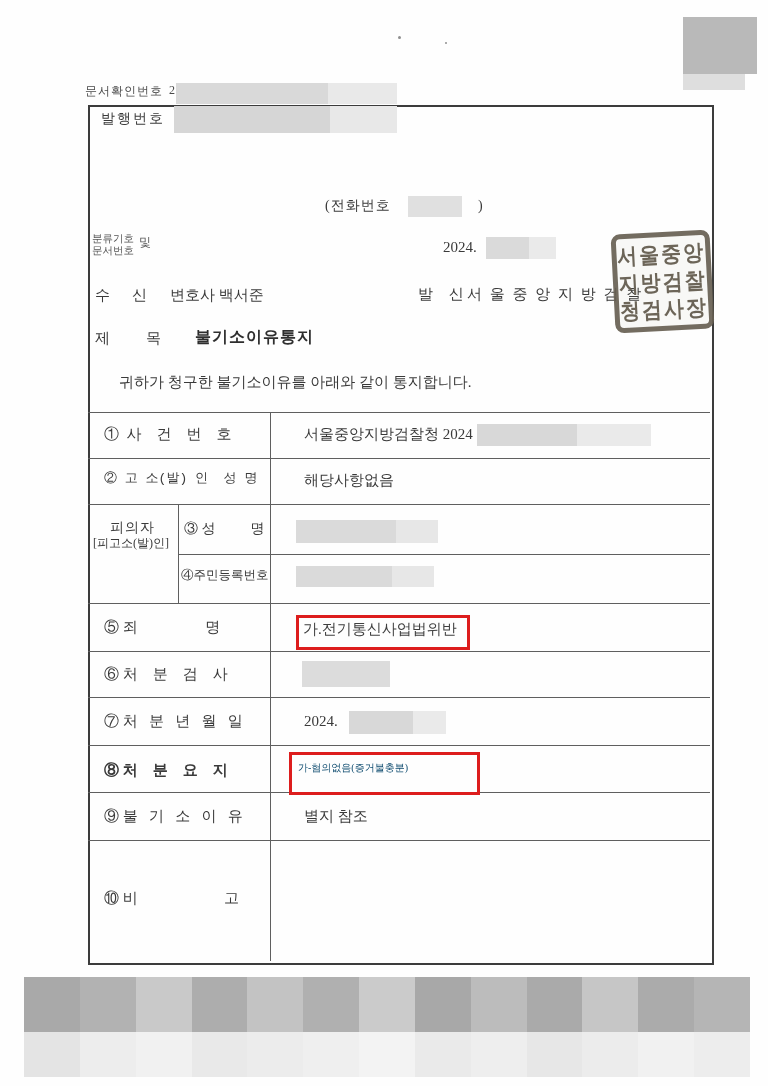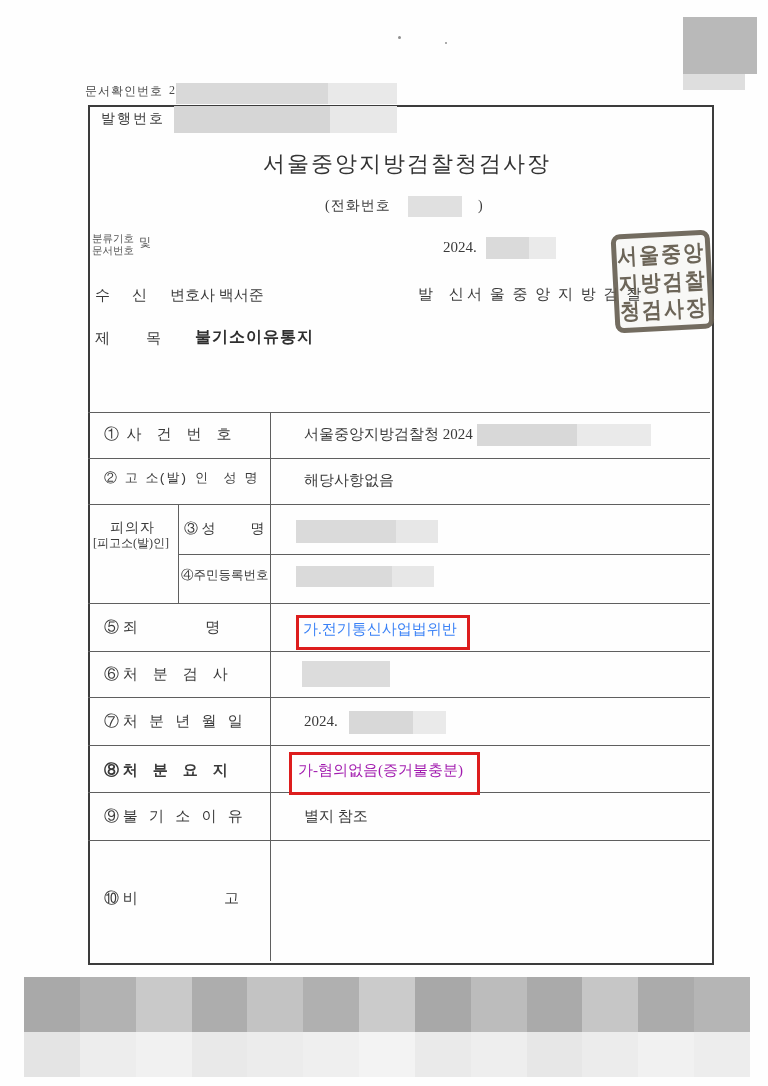--- a/index.html
+++ b/index.html
@@ -51,21 +51,20 @@
   <div class="txt" style="left:169px;top:84px;font-size:12px;color:#4a4a4a;">2</div>
   <div class="block" style="left:176px;top:83px;width:152px;height:21px;background:#d9d9d9;"></div>
   <div class="block" style="left:328px;top:83px;width:69px;height:21px;background:#e9e9e9;"></div>
 
   <div class="outer-box"></div>
 
   <div class="txt" style="left:101px;top:111px;font-size:14px;letter-spacing:2px;">발행번호</div>
   <div class="block" style="left:174px;top:106px;width:156px;height:27px;background:#d6d6d6;"></div>
   <div class="block" style="left:330px;top:106px;width:67px;height:27px;background:#e8e8e8;"></div>
 
-  <div class="txt" style="left:263px;top:151px;font-size:22px;letter-spacing:2px;color:#333;">서울중앙지방검찰청검사장</div>
 
   <div class="txt" style="left:325px;top:198px;font-size:14px;letter-spacing:1px;">(전화번호</div>
   <div class="block" style="left:408px;top:196px;width:54px;height:21px;background:#e0e0e0;"></div>
   <div class="txt" style="left:478px;top:198px;font-size:14px;">)</div>
 
   <div class="txt" style="left:92px;top:233px;font-size:10.5px;color:#555;">분류기호</div>
   <div class="txt" style="left:92px;top:245px;font-size:10.5px;color:#555;">문서번호</div>
   <div class="txt" style="left:139px;top:236px;font-size:12px;color:#555;">및</div>
 
   <div class="txt" style="left:443px;top:239px;font-size:15px;">2024.</div>
@@ -75,20 +74,21 @@
   <div class="txt" style="left:95px;top:287px;font-size:15px;">수</div>
   <div class="txt" style="left:132px;top:287px;font-size:15px;">신</div>
   <div class="txt" style="left:170px;top:287px;font-size:15px;">변호사 백서준</div>
   <div class="txt" style="left:418px;top:286px;font-size:15px;letter-spacing:6px;">발 신</div>
   <div class="txt" style="left:467px;top:286px;font-size:15px;letter-spacing:2px;">서 울 중 앙 지 방 검 찰</div>
 
   <div class="txt" style="left:95px;top:330px;font-size:15px;">제</div>
   <div class="txt" style="left:146px;top:330px;font-size:15px;">목</div>
   <div class="txt" style="left:195px;top:328px;font-size:16px;font-weight:bold;letter-spacing:1px;color:#2e2e2e;">불기소이유통지</div>
 
+  <div class="txt" style="left:119px;top:374px;font-size:15px;">귀하가 청구한 불기소이유를 아래와 같이 통지합니다.</div>
 
   <div id="seal">
     <div class="seal-row">서울중앙</div>
     <div class="seal-row">지방검찰</div>
     <div class="seal-row">청검사장</div>
   </div>
 
   <div class="hline" style="left:88px;top:412px;width:622px;"></div>
   <div class="hline" style="left:88px;top:458px;width:622px;"></div>
   <div class="hline" style="left:88px;top:504px;width:622px;"></div>
@@ -114,34 +114,34 @@
   <div class="txt" style="left:93px;top:537px;font-size:12px;">[피고소(발)인]</div>
   <div class="txt" style="left:184px;top:521px;font-size:14px;">③ 성          명</div>
   <div class="block" style="left:296px;top:520px;width:100px;height:23px;background:#dadada;"></div>
   <div class="block" style="left:396px;top:520px;width:42px;height:23px;background:#e7e7e7;"></div>
   <div class="txt" style="left:181px;top:568px;font-size:12.5px;">④주민등록번호</div>
   <div class="block" style="left:296px;top:566px;width:96px;height:21px;background:#dadada;"></div>
   <div class="block" style="left:392px;top:566px;width:42px;height:21px;background:#e7e7e7;"></div>
 
   <div class="txt" style="left:104px;top:619px;font-size:15px;">⑤ 죄                  명</div>
   <div class="redbox" style="left:296px;top:615px;width:168px;height:29px;">
-    <div class="txt" style="font-size:15px;padding:3px 0 0 4px;color:#3b82f6;">가.전기통신사업법위반</div>
+    <div class="txt" style="font-size:15px;padding:3px 0 0 4px;color:#404040;">가.전기통신사업법위반</div>
   </div>
 
   <div class="txt" style="left:104px;top:666px;font-size:15px;">⑥ 처    분    검    사</div>
   <div class="block" style="left:302px;top:661px;width:88px;height:26px;background:#dcdcdc;"></div>
 
   <div class="txt" style="left:104px;top:713px;font-size:15px;">⑦ 처   분   년   월   일</div>
   <div class="txt" style="left:304px;top:713px;font-size:15px;">2024.</div>
   <div class="block" style="left:349px;top:711px;width:64px;height:23px;background:#d8d8d8;"></div>
   <div class="block" style="left:413px;top:711px;width:33px;height:23px;background:#eaeaea;"></div>
 
   <div class="txt" style="left:104px;top:762px;font-size:15px;font-weight:bold;">⑧ 처    분    요    지</div>
   <div class="redbox" style="left:289px;top:752px;width:185px;height:37px;">
-    <div class="txt" style="font-size:15px;padding:7px 0 0 6px;color:#a21caf;">가-혐의없음(증거불충분)</div>
+    <div class="txt" style="font-size:10px;padding:7px 0 0 6px;color:#0c4a6e;">가-혐의없음(증거불충분)</div>
   </div>
 
   <div class="txt" style="left:104px;top:808px;font-size:15px;">⑨ 불   기   소   이   유</div>
   <div class="txt" style="left:304px;top:808px;font-size:15px;">별지 참조</div>
 
   <div class="txt" style="left:104px;top:890px;font-size:15px;">⑩ 비                       고</div>
 
 
   <div class="band" style="top:977px;height:55px;">
       <div class="band-seg" style="background: rgb(169, 169, 169);"></div>

